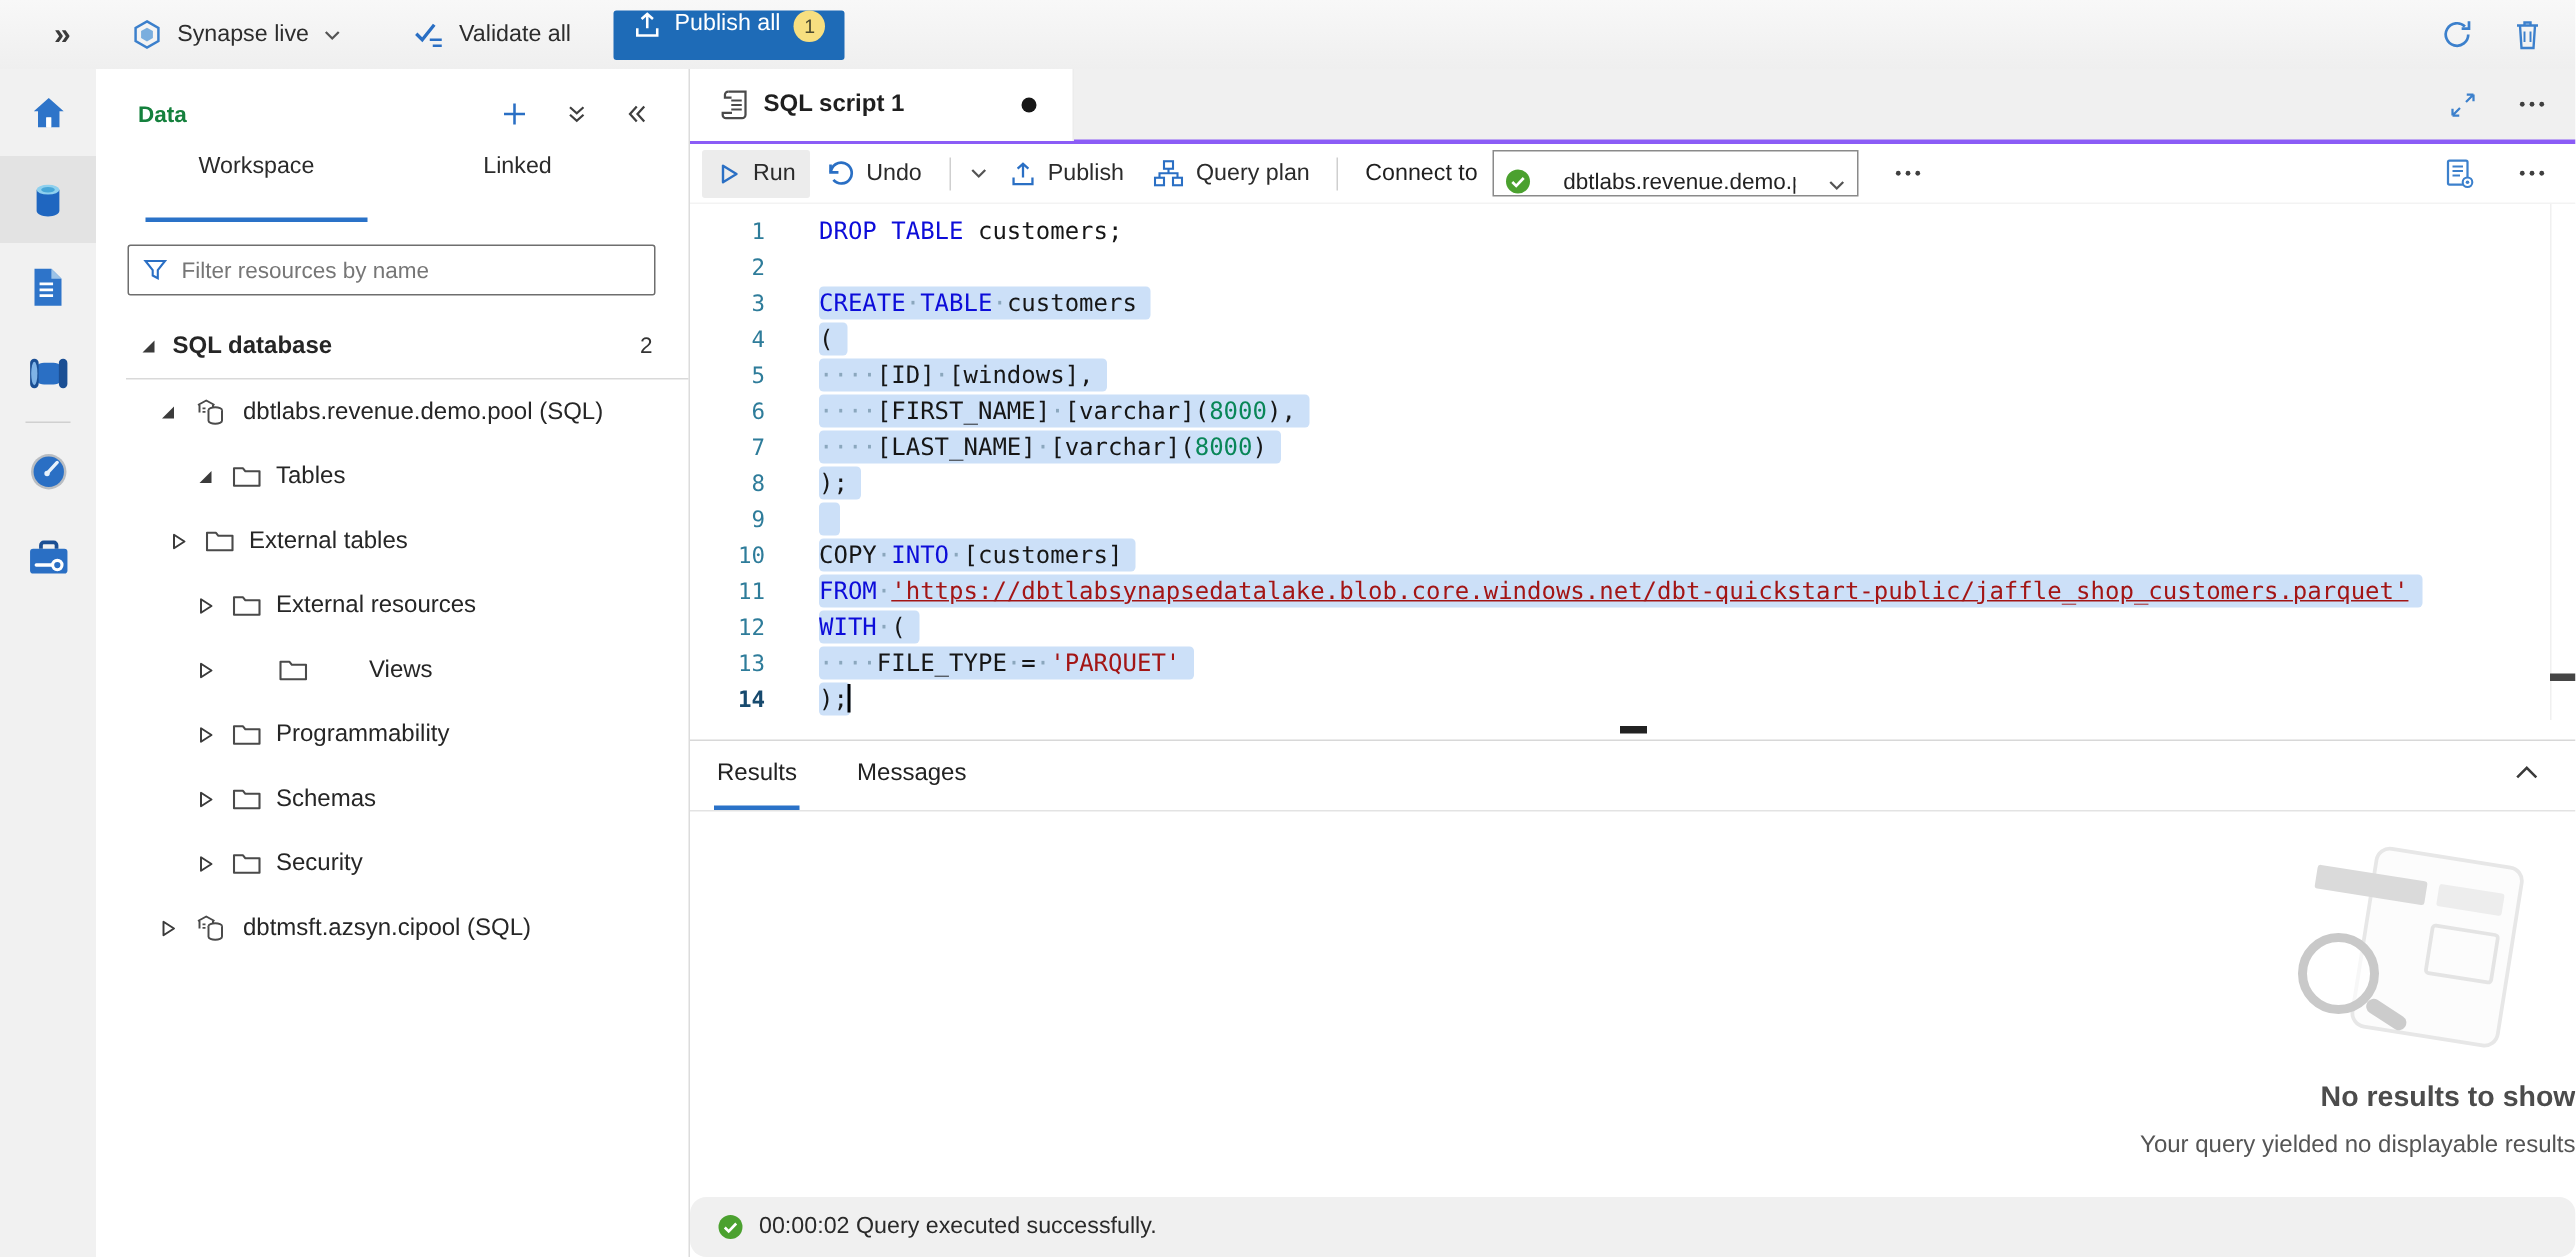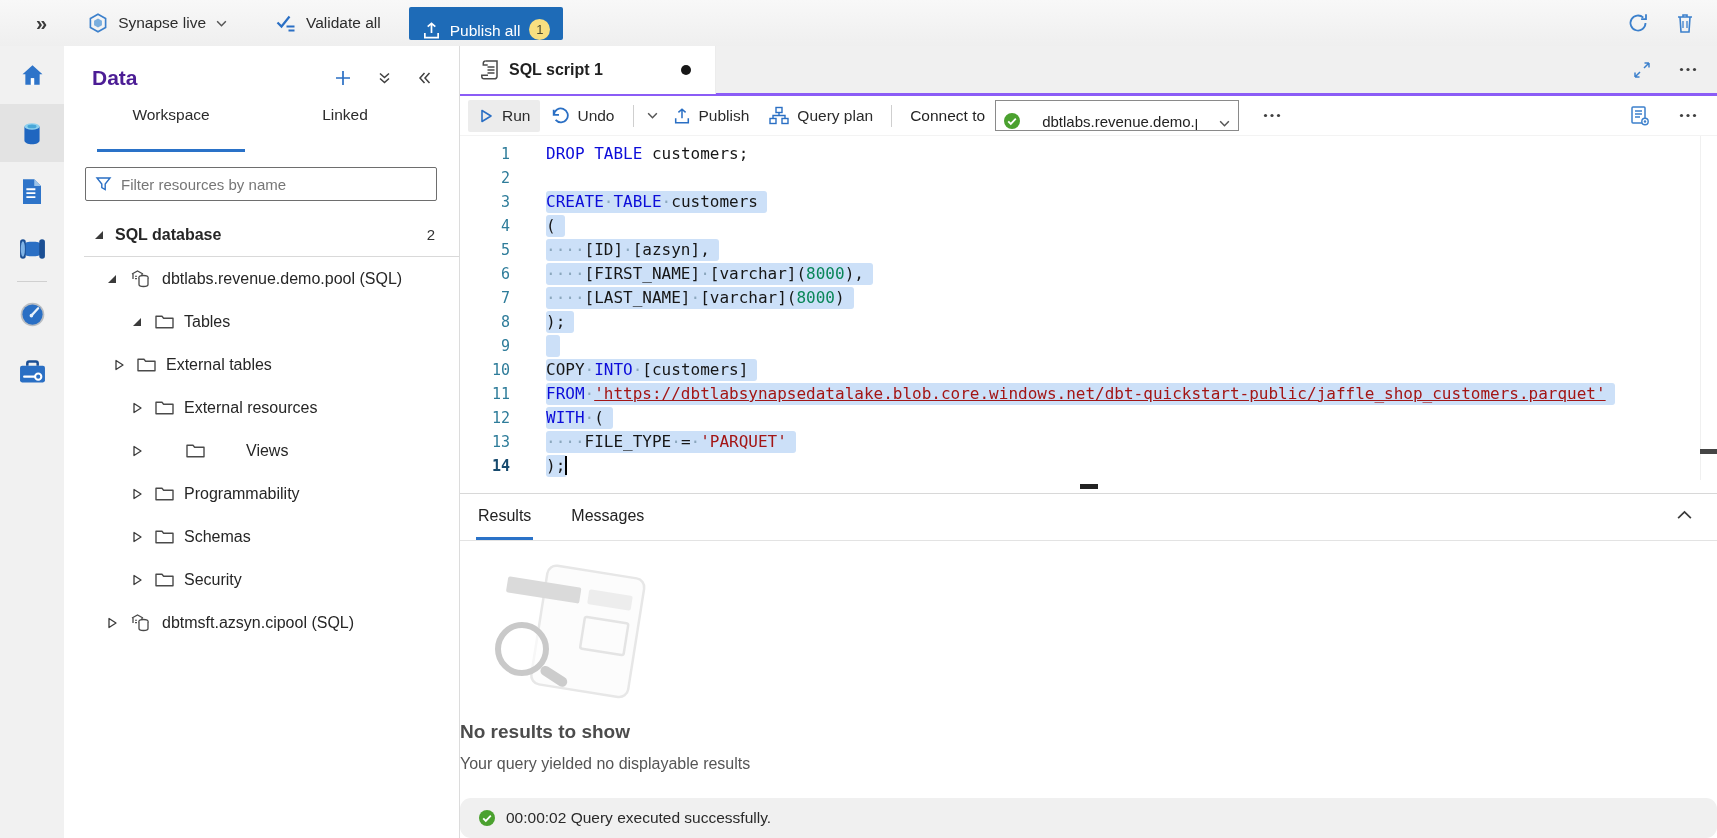--- a/index.html
+++ b/index.html
@@ -6,38 +6,38 @@
   html,body { width:1717px; height:838px; overflow:hidden; }
   body { font-family:"Liberation Sans", sans-serif; background:#fff; color:#222; }
   .icn { display:inline-flex; align-items:center; justify-content:center; }
 
   
   .topbar { height:46px; background:linear-gradient(#f8f8f8,#efefef); display:flex; align-items:center; }
   .tb-expand { margin-left:36px; font-size:20px; color:#3b3b3b; font-weight:700; cursor:pointer; }
   .env { display:flex; align-items:center; margin-left:40px; gap:9px; cursor:pointer; }
   .env-label { font-size:15.5px; color:#2d2d2d; }
   .validate { display:flex; align-items:center; gap:9px; margin-left:46px; font-size:15.5px; color:#2d2d2d; cursor:pointer; }
-  .publish-btn { display:flex; align-items:flex-end; gap:9px; margin-left:28px; background:#1e6bb7; height:33px; padding:0 13px; border-radius:2px; color:#fff; font-size:15.5px; cursor:pointer; }
+  .publish-btn { display:flex; align-items:flex-start; gap:9px; margin-left:28px; background:#1e6bb7; height:33px; padding:0 13px; border-radius:2px; color:#fff; font-size:15.5px; cursor:pointer; }
   .publish-badge { background:#f7df80; color:#4c4a2e; width:21px; height:21px; border-radius:50%; display:flex; align-items:center; justify-content:center; font-size:13px; }
   .tb-right { margin-left:auto; display:flex; align-items:center; gap:26px; margin-right:22px; }
   .tb-right .icn { cursor:pointer; }
 
   
   .app { display:flex; height:792px; }
 
   
   .rail { width:64px; background:#f1f1f1; display:flex; flex-direction:column; align-items:center; }
   .rail-item { width:64px; height:58px; display:flex; align-items:center; justify-content:center; cursor:pointer; }
   .rail-item.selected { background:#e3e3e3; }
   .rail-divider { width:30px; height:1px; background:#d0d0d0; margin:3px 0; }
 
   
   .sidebar { width:396px; background:#fff; border-right:1px solid #dcdcdc; display:flex; flex-direction:column; }
   .sb-header { display:flex; align-items:center; margin:20px 26px 0 28px; }
-  .sb-title { font-size:21px; font-weight:700; color:#4c1d95; flex:1; }
+  .sb-title { font-size:15px; font-weight:700; color:#15803d; flex:1; }
   .sb-actions { display:flex; gap:24px; align-items:center; }
   .sb-actions .icn { cursor:pointer; }
   .sb-tabs { display:flex; margin:16px 0 0 33px; }
   .sb-tab { width:148px; text-align:center; font-size:15.5px; color:#2b2b2b; padding-bottom:25px; border-bottom:3px solid transparent; cursor:pointer; }
   .sb-tab.active { border-color:#2a72c8; }
   .sb-tab + .sb-tab { margin-left:30px; width:140px; }
   .sb-filter { margin:15px 22px 0 21px; height:34px; border:1px solid #6e6e6e; border-radius:2px; display:flex; align-items:center; padding:0 9px; gap:9px; background:#fff; }
   .sb-filter input { border:none; outline:none; flex:1; font-size:15px; font-family:inherit; color:#ef4444; background:transparent; }
   .sb-filter input::placeholder { color:#767676; opacity:1; }
   .tree { margin-top:12px; }
@@ -89,21 +89,21 @@
   .ed-dash { position:absolute; right:0; top:313px; width:17px; height:5px; background:#454545; }
 
   
   .sash { height:14px; position:relative; border-bottom:1px solid #d8d8d8; background:#fff; cursor:row-resize; }
   .sash-handle { position:absolute; left:50%; transform:translateX(-50%); top:4px; width:18px; height:5px; background:#222; }
   .results { flex:1; display:flex; flex-direction:column; min-height:0; }
   .rtabs { height:47px; display:flex; align-items:stretch; padding-left:16px; border-bottom:1px solid #e3e3e3; position:relative; }
   .rtab { display:flex; align-items:center; font-size:16px; color:#222; padding:0 2px; margin-right:36px; border-bottom:3px solid transparent; cursor:pointer; }
   .rtab.active { border-color:#2a72c8; }
   .collapse-up { position:absolute; right:24px; top:15px; cursor:pointer; }
-  .rbody { flex:1; display:flex; flex-direction:column; align-items:flex-start; overflow:hidden; }
+  .rbody { flex:1; display:flex; flex-direction:column; align-items:flex-end; overflow:hidden; }
   .illus { margin-top:20px; }
   .empty-title { font-size:19px; font-weight:700; color:#4c4c4c; margin-top:12px; }
   .empty-sub { font-size:16px; color:#555; margin-top:12px; }
   .statusbar { height:40px; background:#f0f0f0; display:flex; align-items:center; gap:10px; padding-left:18px; font-size:15.5px; color:#2a2a2a;border-radius:11px; }
 </style>
 </head>
 <body>
 
 <div class="topbar">
   <div class="tb-expand">»</div>
@@ -522,21 +522,21 @@
         <div class="cl">
           <span class="ln">3</span>
           <span class="lt sel"><span class="tk-k">CREATE</span><span class="tk-w">·</span><span class="tk-k">TABLE</span><span class="tk-w">·</span><span class="tk-t">customers</span></span>
         </div>
         <div class="cl">
           <span class="ln">4</span>
           <span class="lt sel"><span class="tk-t">(</span></span>
         </div>
         <div class="cl">
           <span class="ln">5</span>
-          <span class="lt sel"><span class="tk-w">····</span><span class="tk-t">[ID]</span><span class="tk-w">·</span><span class="tk-t">[azsyn],</span></span>
+          <span class="lt sel"><span class="tk-w">····</span><span class="tk-t">[ID]</span><span class="tk-w">·</span><span class="tk-t">[windows],</span></span>
         </div>
         <div class="cl">
           <span class="ln">6</span>
           <span class="lt sel"><span class="tk-w">····</span><span class="tk-t">[FIRST_NAME]</span><span class="tk-w">·</span><span class="tk-t">[varchar](</span><span class="tk-n">8000</span><span class="tk-t">),</span></span>
         </div>
         <div class="cl">
           <span class="ln">7</span>
           <span class="lt sel"><span class="tk-w">····</span><span class="tk-t">[LAST_NAME]</span><span class="tk-w">·</span><span class="tk-t">[varchar](</span><span class="tk-n">8000</span><span class="tk-t">)</span></span>
         </div>
         <div class="cl">

